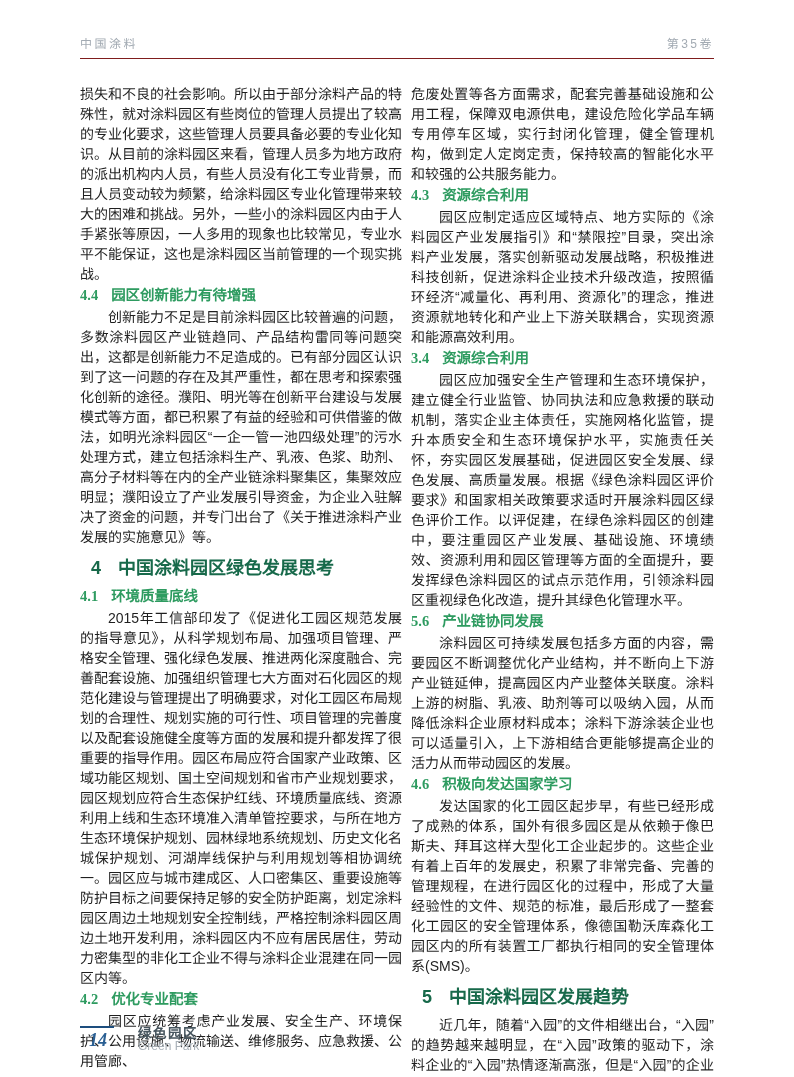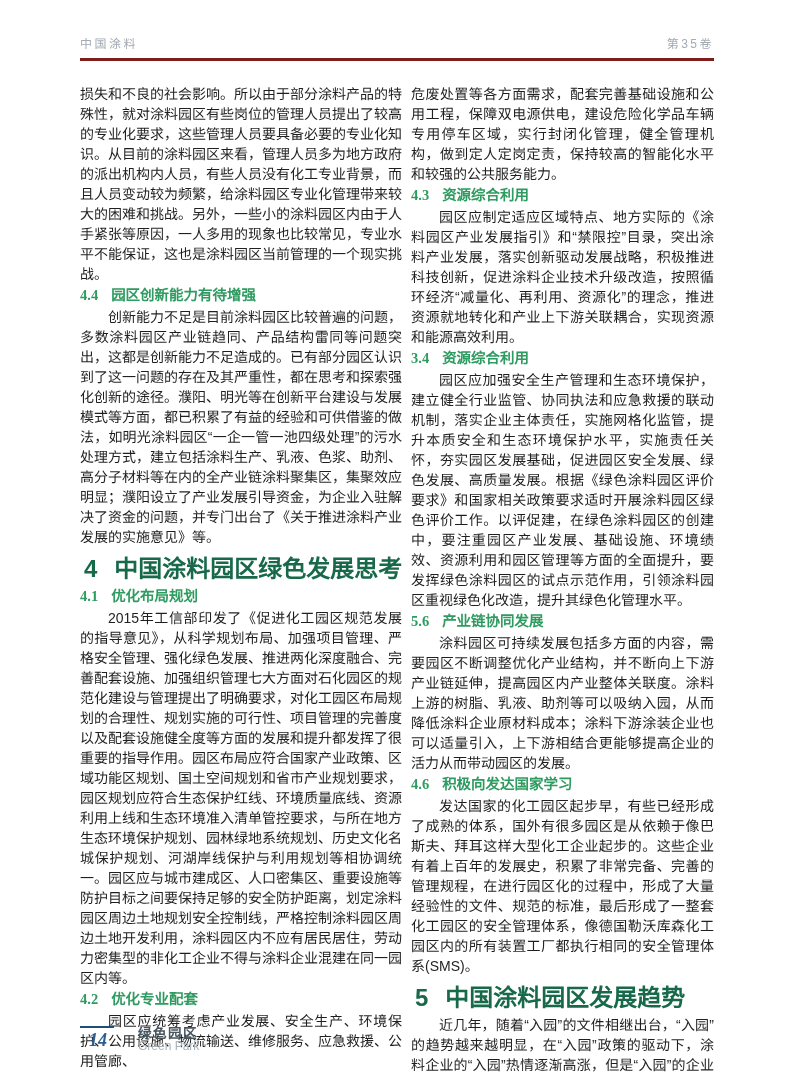--- a/index.html
+++ b/index.html
@@ -14,21 +14,21 @@
     --sec-green: #17694a;
     --sub-green: #2e9b60;
     --footer-blue: #1d4e7e;
     --pagenum-blue: #2a5f93;
     --header-gray: #a3abb3;
     --body-text: #1f1f1f;
   }
   .page-header {
     position: absolute; top: 34px; left: 80px; right: 80px;
     display: flex; justify-content: space-between; align-items: flex-end;
-    border-bottom: 3px solid #7f1d1d;
+    border-bottom: 1px solid #7f1d1d;
     padding-bottom: 7px;
     font-size: 12px; color: var(--header-gray);
     letter-spacing: 2.5px;
   }
   .content {
     position: absolute; top: 84px; left: 80px;
     display: flex; gap: 9px;
   }
   .col-left  { width: 322px; }
   .col-right { width: 303px; }
@@ -43,23 +43,23 @@
   .para.indent { text-indent: 2em; }
   .h2 {
     font-size: 14.5px; line-height: 21px; font-weight: bold;
     color: var(--sub-green);
     margin: 1px 0;
     white-space: nowrap;
     font-family: Liberation Serif, serif;
   }
   .h2 .hnum { margin-right: 13px; }
   .h1 {
-    font-size: 24px; line-height: 25px; font-weight: bold;
+    font-size: 18px; line-height: 25px; font-weight: bold;
     color: var(--sec-green);
-    margin: 9px 0 5px 4px;
+    margin: 9px 0 5px 11px;
     white-space: nowrap;
   }
   .h1 .hnum { margin-right: 17px; }
   .page-footer {
     position: absolute; left: 80px; top: 1026px;
     display: flex; align-items: flex-start; height: 28px;
   }
   .page-num {
     font-family: "Liberation Serif", "DejaVu Serif", serif;
     font-style: italic; font-weight: bold;
@@ -82,21 +82,21 @@
   <span>中国涂料</span>
   <span>第35卷</span>
 </header>
 
 <main class="content">
   <div class="col-left">
       <p class="para">损失和不良的社会影响。所以由于部分涂料产品的特殊性，就对涂料园区有些岗位的管理人员提出了较高的专业化要求，这些管理人员要具备必要的专业化知识。从目前的涂料园区来看，管理人员多为地方政府的派出机构内人员，有些人员没有化工专业背景，而且人员变动较为频繁，给涂料园区专业化管理带来较大的困难和挑战。另外，一些小的涂料园区内由于人手紧张等原因，一人多用的现象也比较常见，专业水平不能保证，这也是涂料园区当前管理的一个现实挑战。</p>
       <div class="h2"><span class="hnum">4.4</span><span>园区创新能力有待增强</span></div>
       <p class="para indent">创新能力不足是目前涂料园区比较普遍的问题，多数涂料园区产业链趋同、产品结构雷同等问题突出，这都是创新能力不足造成的。已有部分园区认识到了这一问题的存在及其严重性，都在思考和探索强化创新的途径。濮阳、明光等在创新平台建设与发展模式等方面，都已积累了有益的经验和可供借鉴的做法，如明光涂料园区“一企一管一池四级处理”的污水处理方式，建立包括涂料生产、乳液、色浆、助剂、高分子材料等在内的全产业链涂料聚集区，集聚效应明显；濮阳设立了产业发展引导资金，为企业入驻解决了资金的问题，并专门出台了《关于推进涂料产业发展的实施意见》等。</p>
       <div class="h1"><span class="hnum">4</span><span>中国涂料园区绿色发展思考</span></div>
-      <div class="h2"><span class="hnum">4.1</span><span>优化布局规划</span></div>
+      <div class="h2"><span class="hnum">4.1</span><span>环境质量底线</span></div>
       <p class="para indent">2015年工信部印发了《促进化工园区规范发展的指导意见》，从科学规划布局、加强项目管理、严格安全管理、强化绿色发展、推进两化深度融合、完善配套设施、加强组织管理七大方面对石化园区的规范化建设与管理提出了明确要求，对化工园区布局规划的合理性、规划实施的可行性、项目管理的完善度以及配套设施健全度等方面的发展和提升都发挥了很重要的指导作用。园区布局应符合国家产业政策、区域功能区规划、国土空间规划和省市产业规划要求，园区规划应符合生态保护红线、环境质量底线、资源利用上线和生态环境准入清单管控要求，与所在地方生态环境保护规划、园林绿地系统规划、历史文化名城保护规划、河湖岸线保护与利用规划等相协调统一。园区应与城市建成区、人口密集区、重要设施等防护目标之间要保持足够的安全防护距离，划定涂料园区周边土地规划安全控制线，严格控制涂料园区周边土地开发利用，涂料园区内不应有居民居住，劳动力密集型的非化工企业不得与涂料企业混建在同一园区内等。</p>
       <div class="h2"><span class="hnum">4.2</span><span>优化专业配套</span></div>
       <p class="para indent">园区应统筹考虑产业发展、安全生产、环境保护、公用设施、物流输送、维修服务、应急救援、公用管廊、</p>
     </div>
   <div class="col-right">
       <p class="para">危废处置等各方面需求，配套完善基础设施和公用工程，保障双电源供电，建设危险化学品车辆专用停车区域，实行封闭化管理，健全管理机构，做到定人定岗定责，保持较高的智能化水平和较强的公共服务能力。</p>
       <div class="h2"><span class="hnum">4.3</span><span>资源综合利用</span></div>
       <p class="para indent">园区应制定适应区域特点、地方实际的《涂料园区产业发展指引》和“禁限控”目录，突出涂料产业发展，落实创新驱动发展战略，积极推进科技创新，促进涂料企业技术升级改造，按照循环经济“减量化、再利用、资源化”的理念，推进资源就地转化和产业上下游关联耦合，实现资源和能源高效利用。</p>
       <div class="h2"><span class="hnum">3.4</span><span>资源综合利用</span></div>
       <p class="para indent">园区应加强安全生产管理和生态环境保护，建立健全行业监管、协同执法和应急救援的联动机制，落实企业主体责任，实施网格化监管，提升本质安全和生态环境保护水平，实施责任关怀，夯实园区发展基础，促进园区安全发展、绿色发展、高质量发展。根据《绿色涂料园区评价要求》和国家相关政策要求适时开展涂料园区绿色评价工作。以评促建，在绿色涂料园区的创建中，要注重园区产业发展、基础设施、环境绩效、资源利用和园区管理等方面的全面提升，要发挥绿色涂料园区的试点示范作用，引领涂料园区重视绿色化改造，提升其绿色化管理水平。</p>

